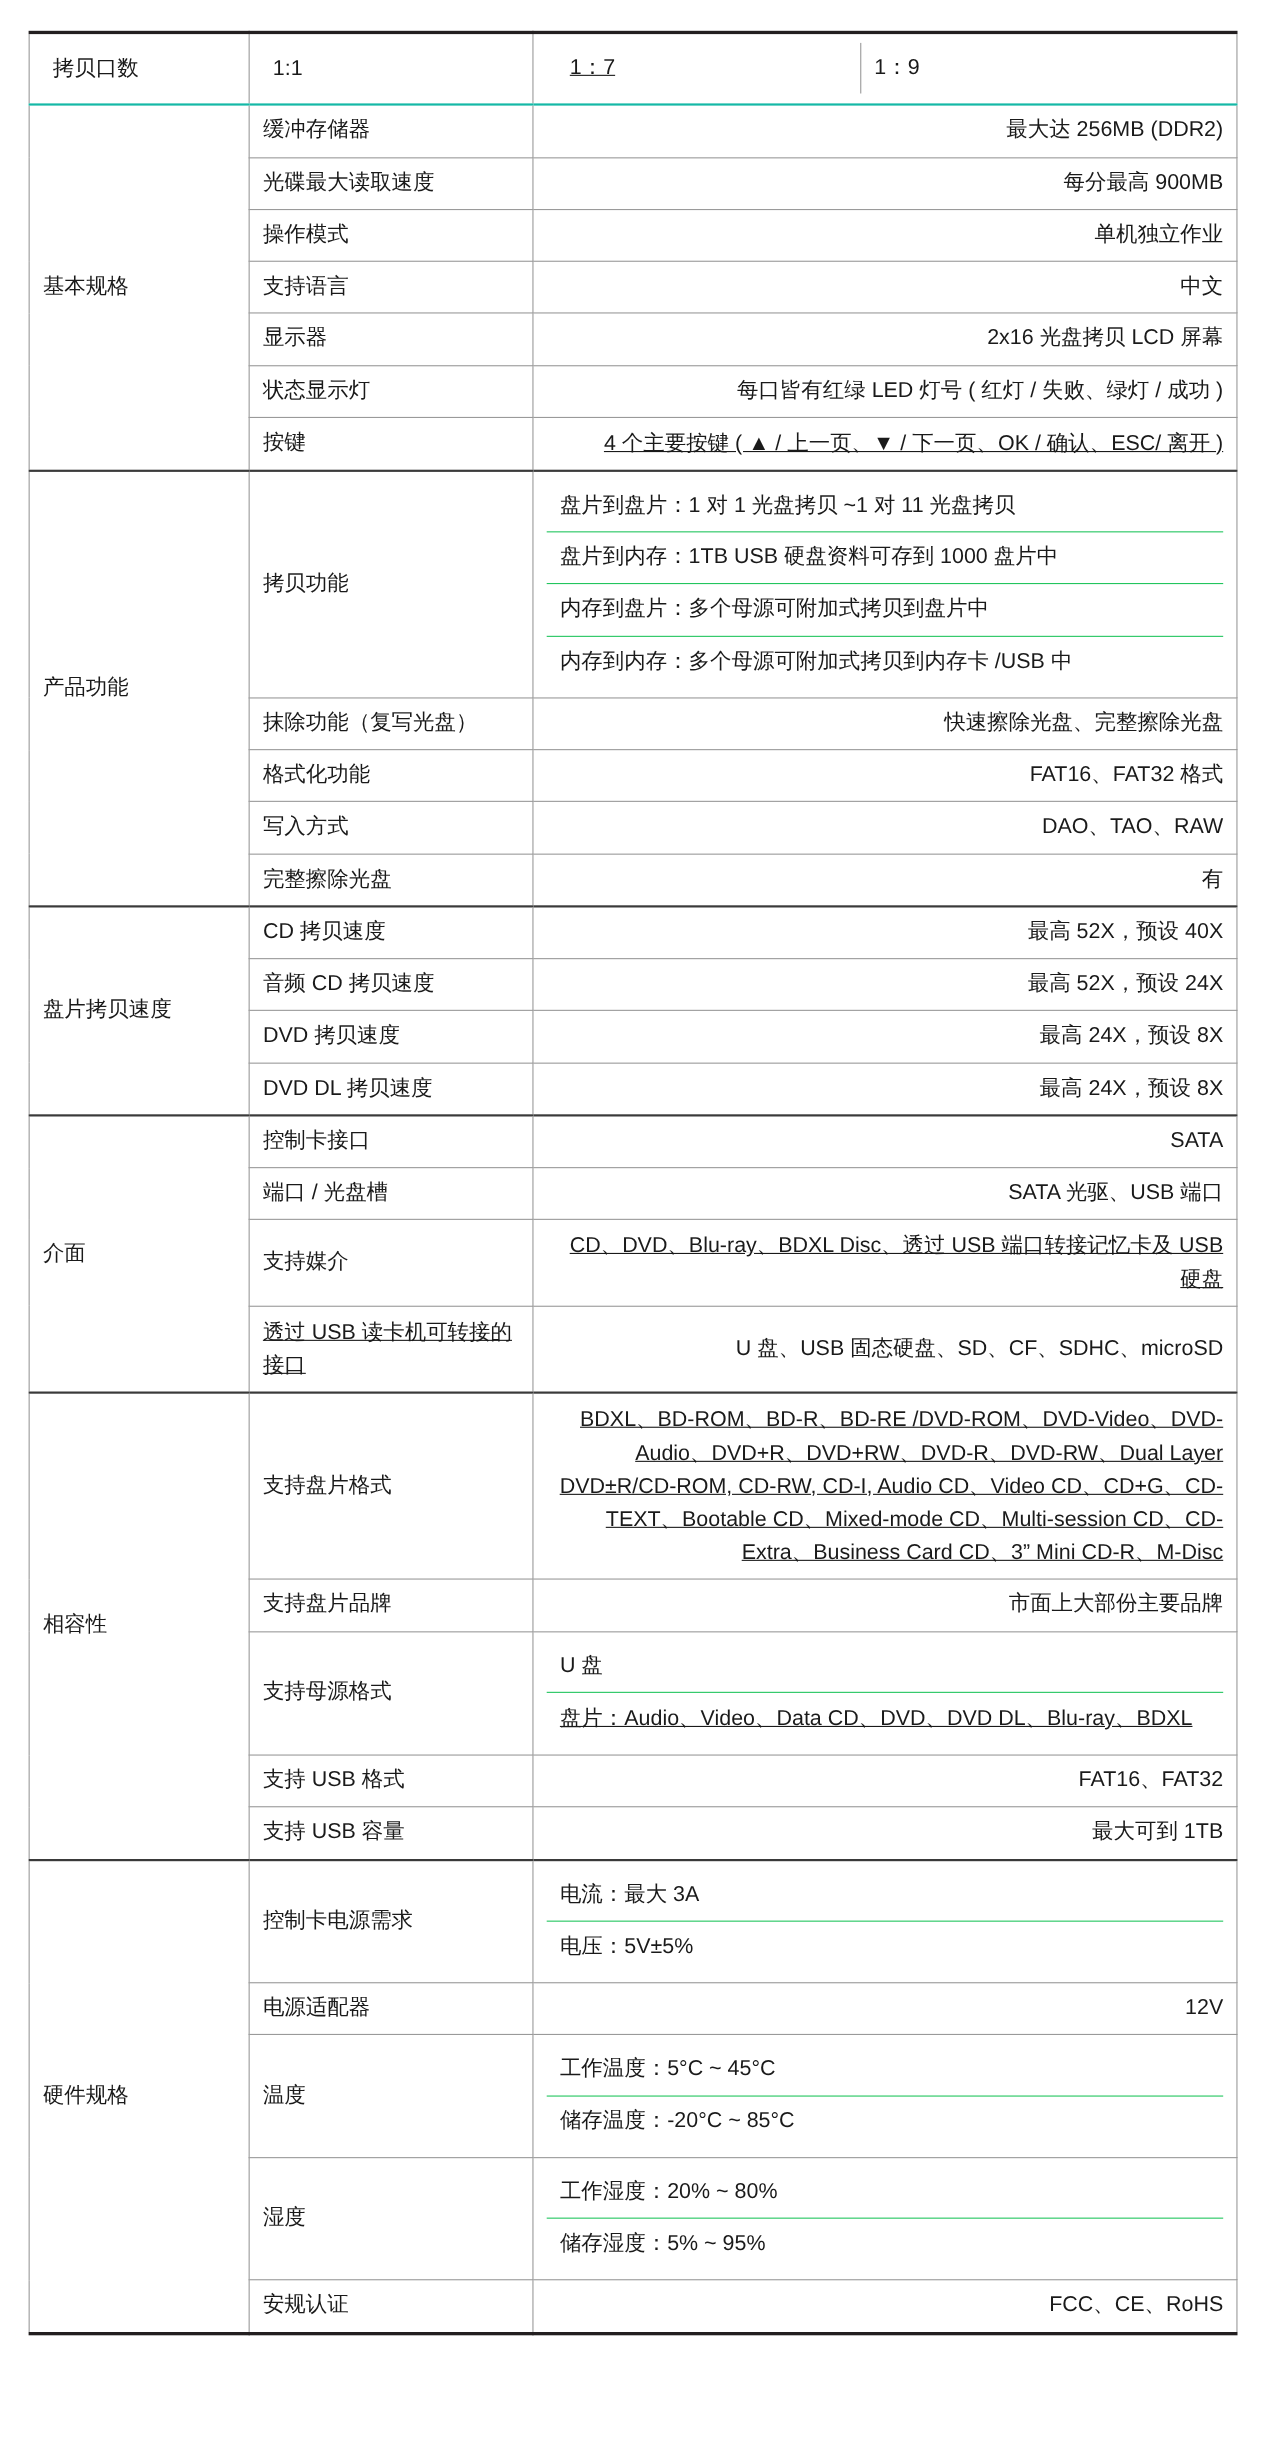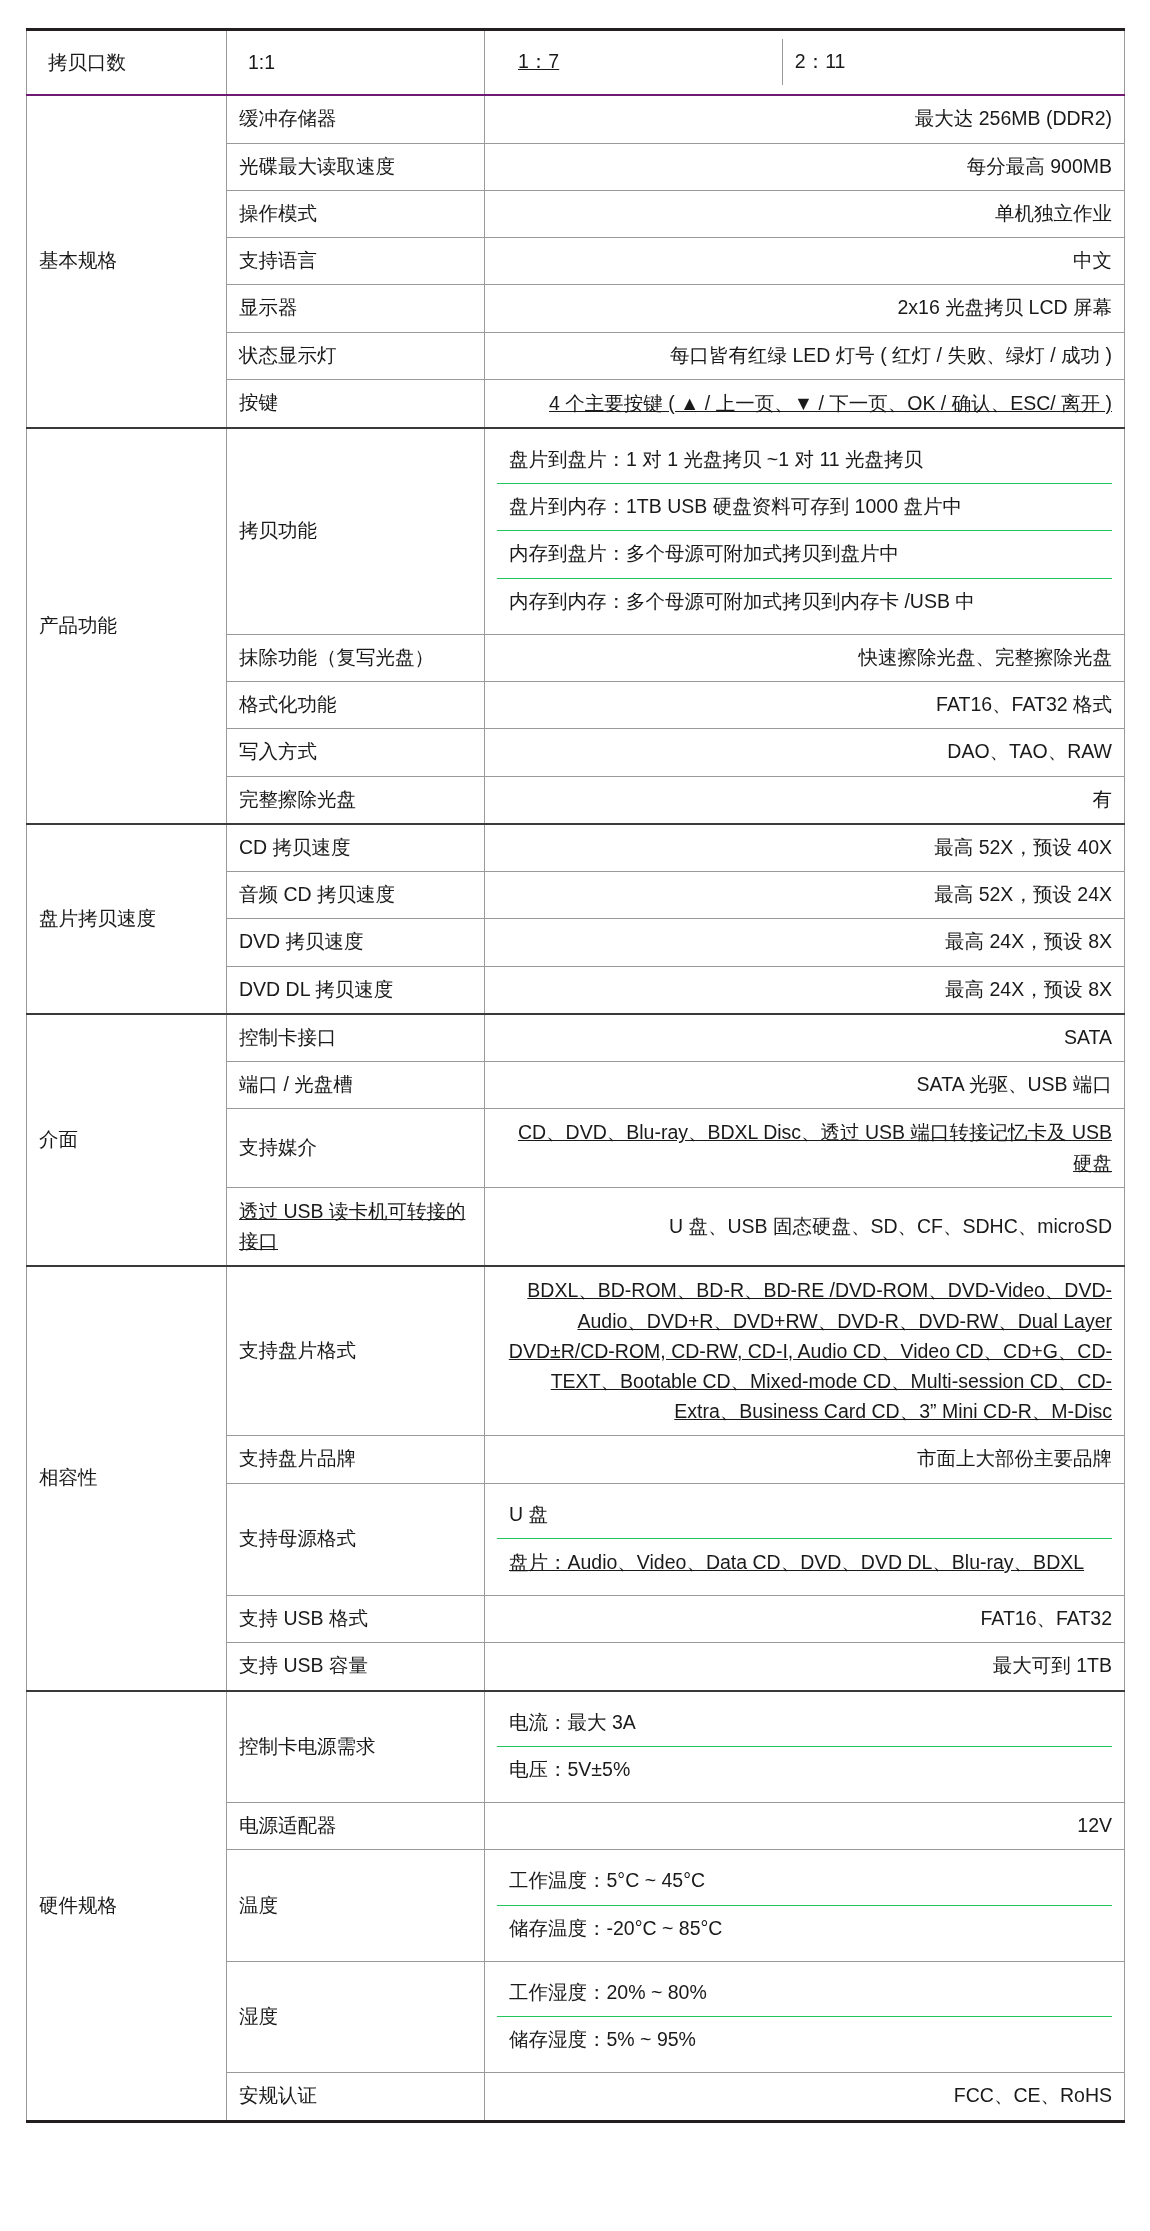--- a/index.html
+++ b/index.html
@@ -32,21 +32,21 @@
     background: #fff;
     word-break: break-word;
   }
   
   table.spec {
     border-top: 3px solid #231f20;
     border-bottom: 3px solid #231f20;
   }
   tr.group-start > td { border-top: 2px solid #3a3a3a; }
   tr.header-row > td {
-    border-bottom: 2px solid #701a75;
+    border-bottom: 2px solid #14b8a6;
     border-top: none;
     padding-left: 21px;
   }
   
   col.c-section { width: 200px; }
   col.c-item    { width: 258px; }
   col.c-value   { width: 640px; }
 
   td.section {
     text-align: left;
@@ -90,21 +90,21 @@
     <tbody>
 
       <tr class="header-row">
         <td class="section">拷贝口数</td>
         <td class="item">1:1</td>
         <td class="no-pad-v">
           <table class="sub">
             <tbody>
                 <tr>
               <td style="width:45.6%;border-right:1px solid #9a9a9a;text-decoration:underline;">1：7</td>
-              <td>2：11</td>
+              <td>1：9</td>
             </tr>
           </tbody>
             </table>
         </td>
       </tr>
 
       <tr class="group-start">
         <td class="section" rowspan="7">基本规格</td>
         <td class="item">缓冲存储器</td>
         <td class="value">最大达 256MB (DDR2)</td>

